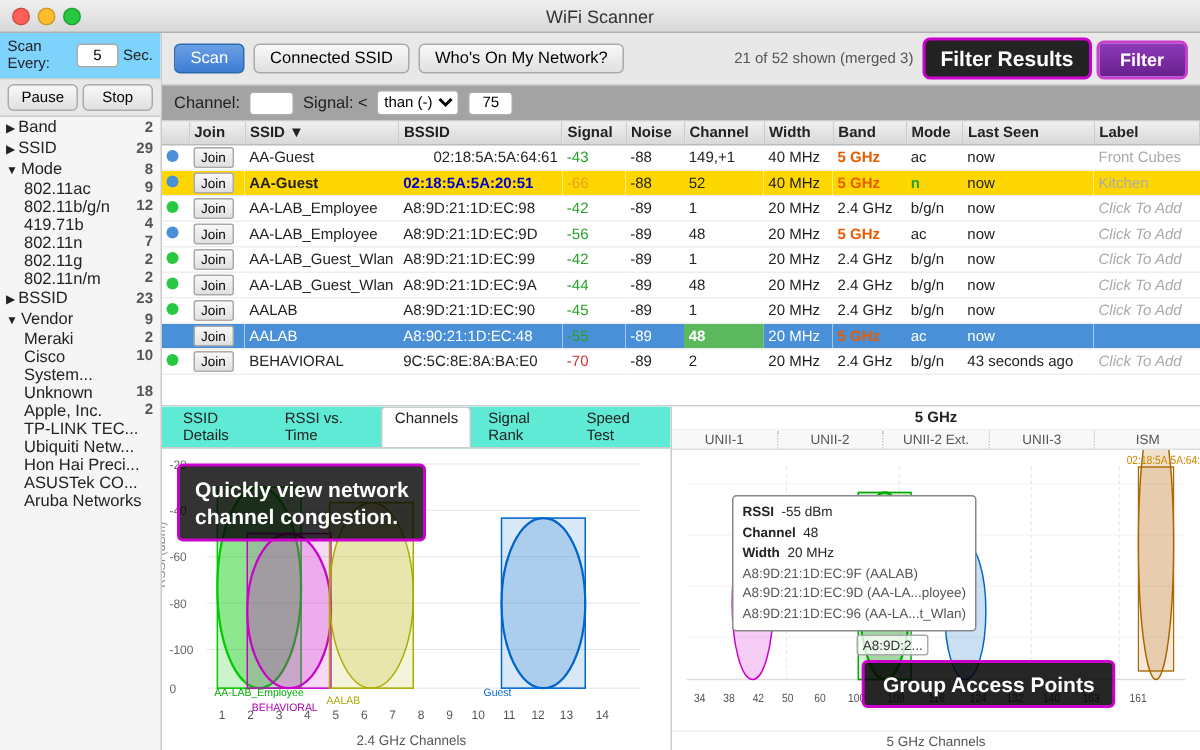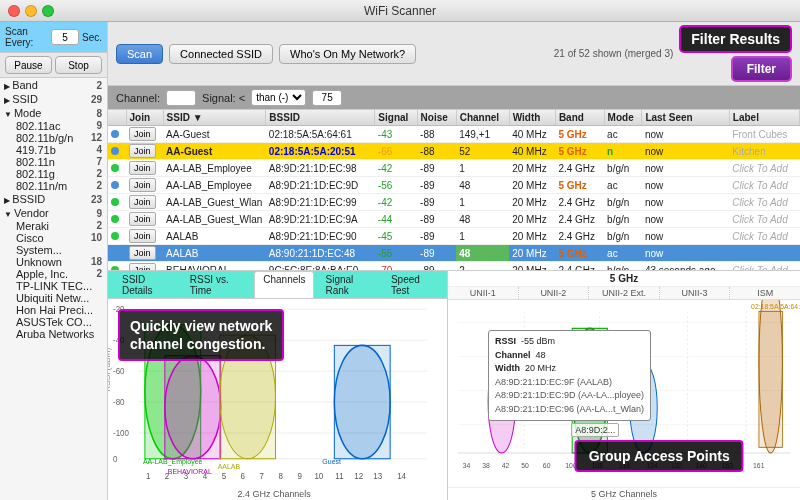--- a/index.html
+++ b/index.html
@@ -333,21 +333,21 @@
       color: white;
       border: 2px solid #cc00cc;
       border-radius: 5px;
       padding: 4px 10px;
       font-size: 14px;
       font-weight: 700;
       display: inline-block;
     }
     .filter-results-wrapper {
       display: flex;
-      flex-direction: column;
+      flex-direction: row;
       align-items: flex-end;
       gap: 3px;
     }
   </style>
 </head>
 <body>
 
 <div class="title-bar">
   <div class="title-bar-buttons">
     <div class="tb-btn tb-close"></div>
@@ -487,21 +487,21 @@
             <th>Mode</th>
             <th>Last Seen</th>
             <th>Label</th>
           </tr>
         </thead>
         <tbody id="network-tbody">
         <tr>
     <td><span class="dot-indicator" style="background:#4a90d9"></span></td>
     <td><button class="join-btn">Join</button></td>
     <td style="max-width:90px;">AA-Guest</td>
-    <td style="max-width:100px;">02:18:5A:5A:64:61</td>
+    <td style="max-width:100px;text-align:right;">02:18:5A:5A:64:61</td>
     <td style="color:#28a028;">-43</td>
     <td>-88</td>
     <td style="">149,+1</td>
     <td>40 MHz</td>
     <td style="color:#e65c00;font-weight:600;">5 GHz</td>
     <td style="">ac</td>
     <td>now</td>
     <td style="color:#aaa;font-style:normal;">Front Cubes</td>
   </tr>
             <tr class="row-selected-yellow">

